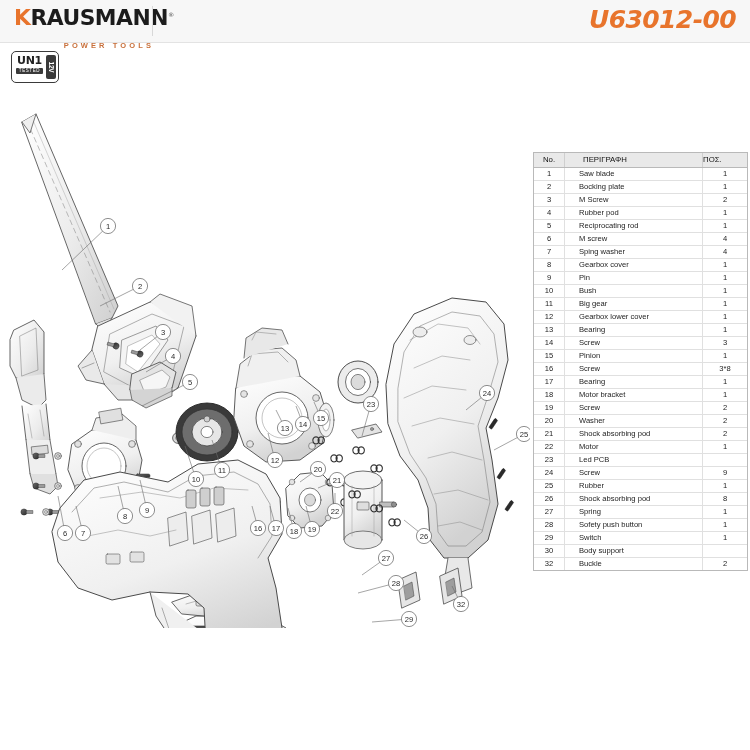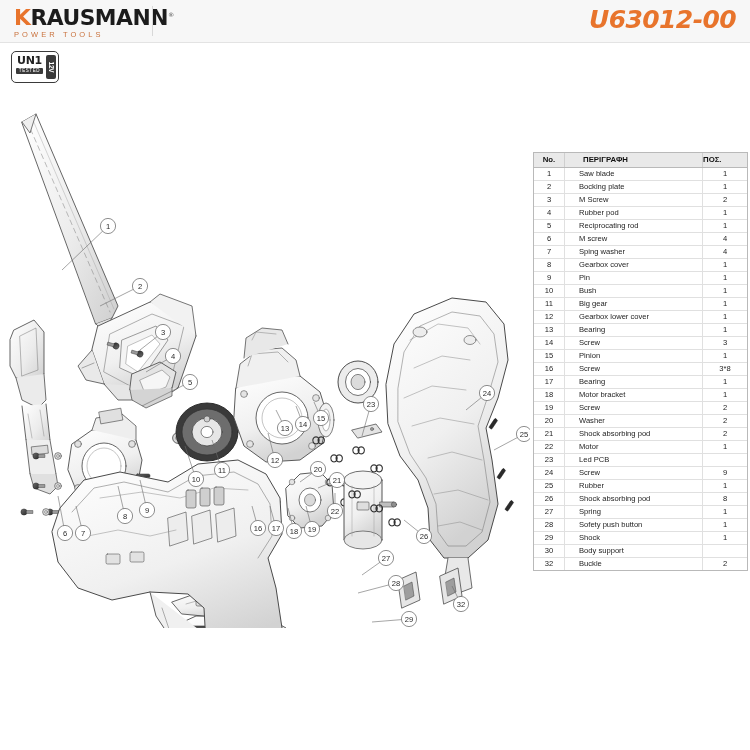--- a/index.html
+++ b/index.html
@@ -12,22 +12,22 @@
 
   
   .header{position:absolute;left:0;top:0;width:750px;height:42px;
     background:#f7f7f7;border-bottom:1px solid #e3e3e3;}
   .logo-block{position:absolute;left:14px;top:4px;width:140px;}
   .logo-word{font-size:21px;font-weight:bold;letter-spacing:-0.5px;
     color:#1c1c1c;line-height:21px;font-family:"DejaVu Sans",sans-serif;
     transform:scaleX(1.04);transform-origin:left center;white-space:nowrap;}
   .logo-word .kacc{color:#E8742C;}
   .logo-reg{font-size:6px;vertical-align:super;color:#555;font-weight:normal;}
-  .logo-sub{margin-top:1px;font-size:7.5px;letter-spacing:3.1px;
-    color:#C9713C;font-weight:normal;white-space:nowrap;}
+  .logo-sub{margin-top:12px;font-size:7.5px;letter-spacing:3.1px;
+    color:#C9713C;font-weight:bold;white-space:nowrap;text-align:right;}
   .logo-divider{position:absolute;left:152px;top:6px;width:1px;height:30px;
     background:#d8d8d8;}
 
   .title-block{position:absolute;left:190px;top:7px;width:380px;text-align:center;}
   .title-main{font-size:12.5px;font-weight:bold;color:#161616;
     letter-spacing:0.1px;line-height:14px;white-space:nowrap;}
   .title-sub{font-size:8px;font-weight:bold;color:#6a6a6a;
     letter-spacing:0.05px;margin-top:2px;white-space:nowrap;}
 
   .model-no{position:absolute;right:14px;top:5px;font-size:25px;
@@ -51,21 +51,21 @@
 
   
   .diagram{position:absolute;left:0;top:88px;width:530px;height:540px;}
   .diagram svg{display:block;}
 
   
   .parts-table{position:absolute;left:533px;top:152px;width:213px;
     border:1px solid #b9b9b9;background:#fff;}
   table{border-collapse:collapse;width:100%;
     font-size:7.6px;color:#1d1d1d;}
-  thead th{background:#e9e9e9;font-weight:bold;font-size:7.8px;
+  thead th{background:#e9e9e9;font-weight:normal;font-size:7.8px;
     color:#111;padding:2.4px 0;border-bottom:1px solid #b9b9b9;}
   th.c-no{width:30px;text-align:center;border-right:1px solid #cfcfcf;}
   th.c-desc{text-align:left;padding-left:18px;border-right:1px solid #cfcfcf;}
   th.c-qty{width:44px;text-align:left;}
   tbody td{padding:1.5px 0;border-bottom:1px solid #e0e0e0;}
   td.c-no{text-align:center;border-right:1px solid #e0e0e0;}
   td.c-desc{text-align:left;padding-left:14px;border-right:1px solid #e0e0e0;}
   td.c-qty{text-align:center;}
   tbody tr:last-child td{border-bottom:none;}
 </style>
@@ -707,21 +707,21 @@
             <td class="c-desc">Spring</td>
             <td class="c-qty">1</td>
           </tr>
           <tr>
             <td class="c-no">28</td>
             <td class="c-desc">Sofety push button</td>
             <td class="c-qty">1</td>
           </tr>
           <tr>
             <td class="c-no">29</td>
-            <td class="c-desc">Shock</td>
+            <td class="c-desc">Switch</td>
             <td class="c-qty">1</td>
           </tr>
           <tr>
             <td class="c-no">30</td>
             <td class="c-desc">Body support</td>
             <td class="c-qty"></td>
           </tr>
           <tr>
             <td class="c-no">32</td>
             <td class="c-desc">Buckle</td>

